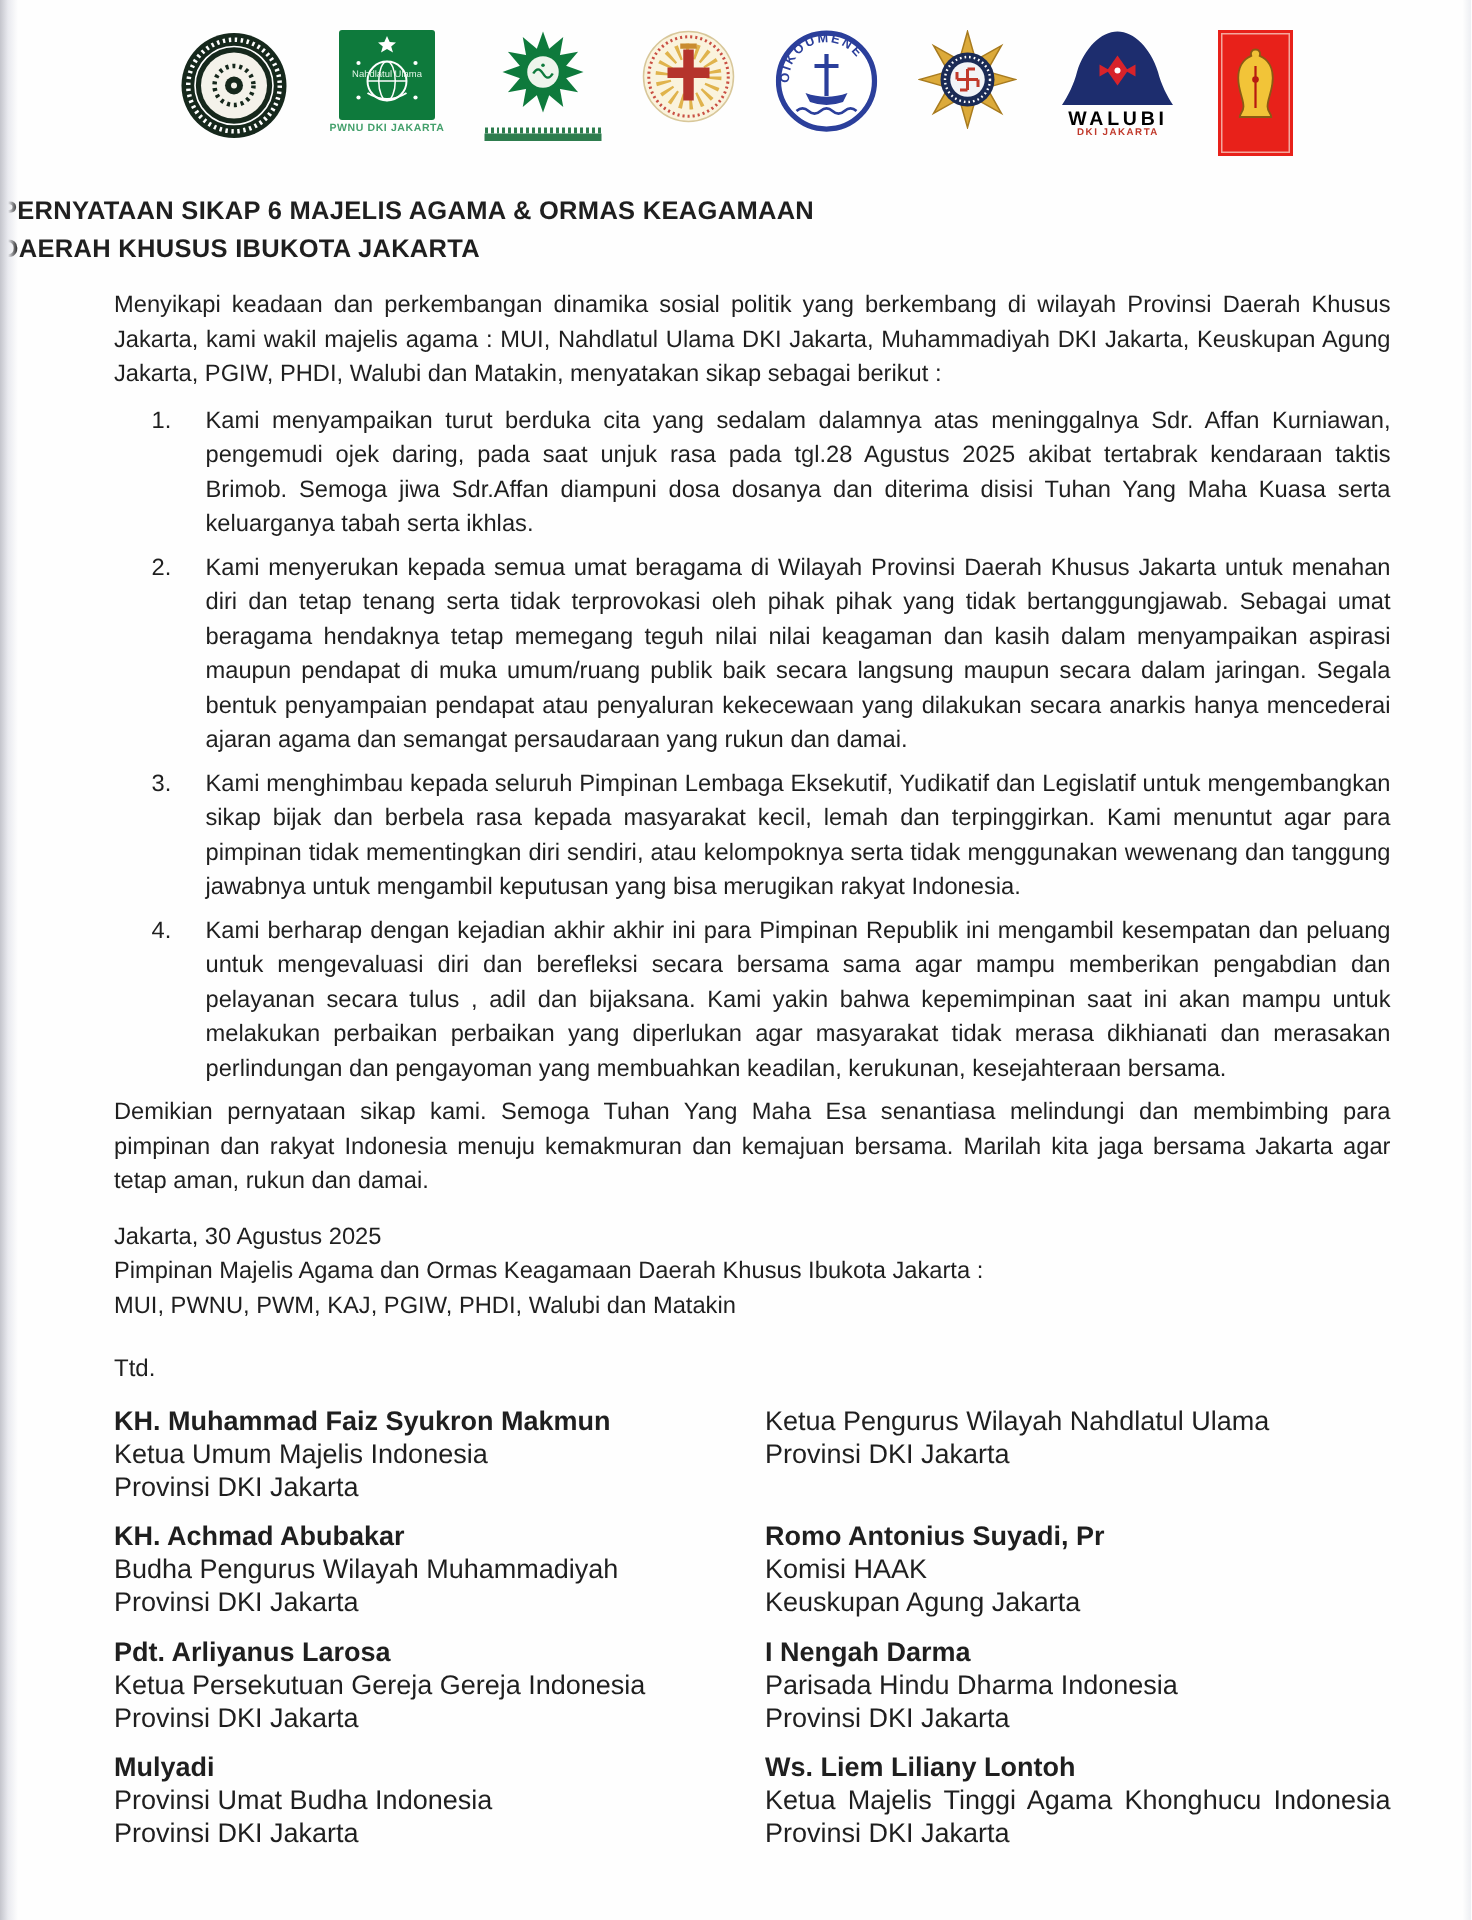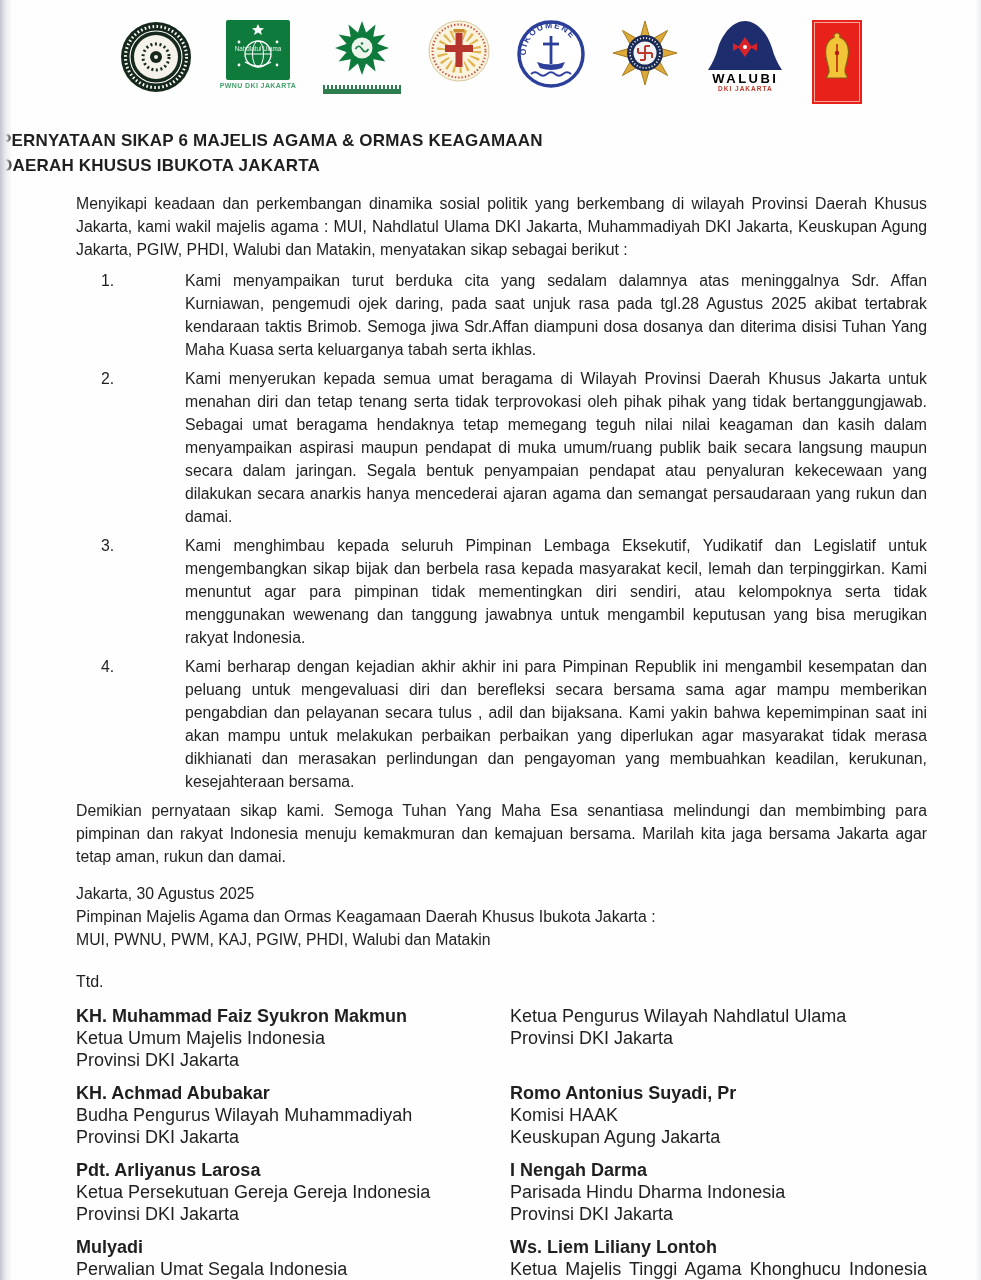--- a/index.html
+++ b/index.html
@@ -23,21 +23,21 @@
       repeating-linear-gradient(90deg,#2e7d4e 0 2px,rgba(255,255,255,0) 2px 4px) top/100% 4px no-repeat,
       linear-gradient(#2e7d4e,#2e7d4e) bottom/100% 5px no-repeat;}
 
   .content{padding:0 54px 0 76px;}
   .title{margin-top:8px;text-align:left;font-weight:bold;font-size:17px;line-height:25px;letter-spacing:.2px;}
   .para{font-size:15.8px;line-height:23px;text-align:justify;}
   .intro{margin-top:14px;}
   .list{margin-top:8px;}
   .list-item{display:flex;margin-bottom:6px;}
   .list-num{flex:none;margin-left:25px;width:36px;font-size:15.8px;line-height:23px;}
-  .list-text{flex:1;margin-left:48px;}
+  .list-text{flex:1;}
   .closing{margin-top:1px;}
   .date-block{margin-top:14px;font-size:15.8px;line-height:23px;}
   .ttd{margin-top:19px;font-size:16px;line-height:23px;}
   .sig-grid{margin-top:12px;display:grid;grid-template-columns:434px 1fr;row-gap:11px;}
   .sig{font-size:18px;line-height:22px;}
   .sig-name{font-weight:bold;}
   .stretch{text-align:justify;text-align-last:justify;}
 </style>
 </head>
 <body>
@@ -229,21 +229,21 @@
         <div>Provinsi DKI Jakarta</div>
       </div>
       <div class="sig">
         <div class="sig-name">I Nengah Darma</div>
         <div>Parisada Hindu Dharma Indonesia</div>
         <div>Provinsi DKI Jakarta</div>
       </div>
 
       <div class="sig">
         <div class="sig-name">Mulyadi</div>
-        <div>Perwalian Umat Segala Indonesia</div>
+        <div>Provinsi Umat Budha Indonesia</div>
         <div>Provinsi DKI Jakarta</div>
       </div>
       <div class="sig">
         <div class="sig-name">Ws. Liem Liliany Lontoh</div>
         <div class="stretch">Ketua Majelis Tinggi Agama Khonghucu Indonesia</div>
         <div>Provinsi DKI Jakarta</div>
       </div>
     </div>
   </div>
 </div>

